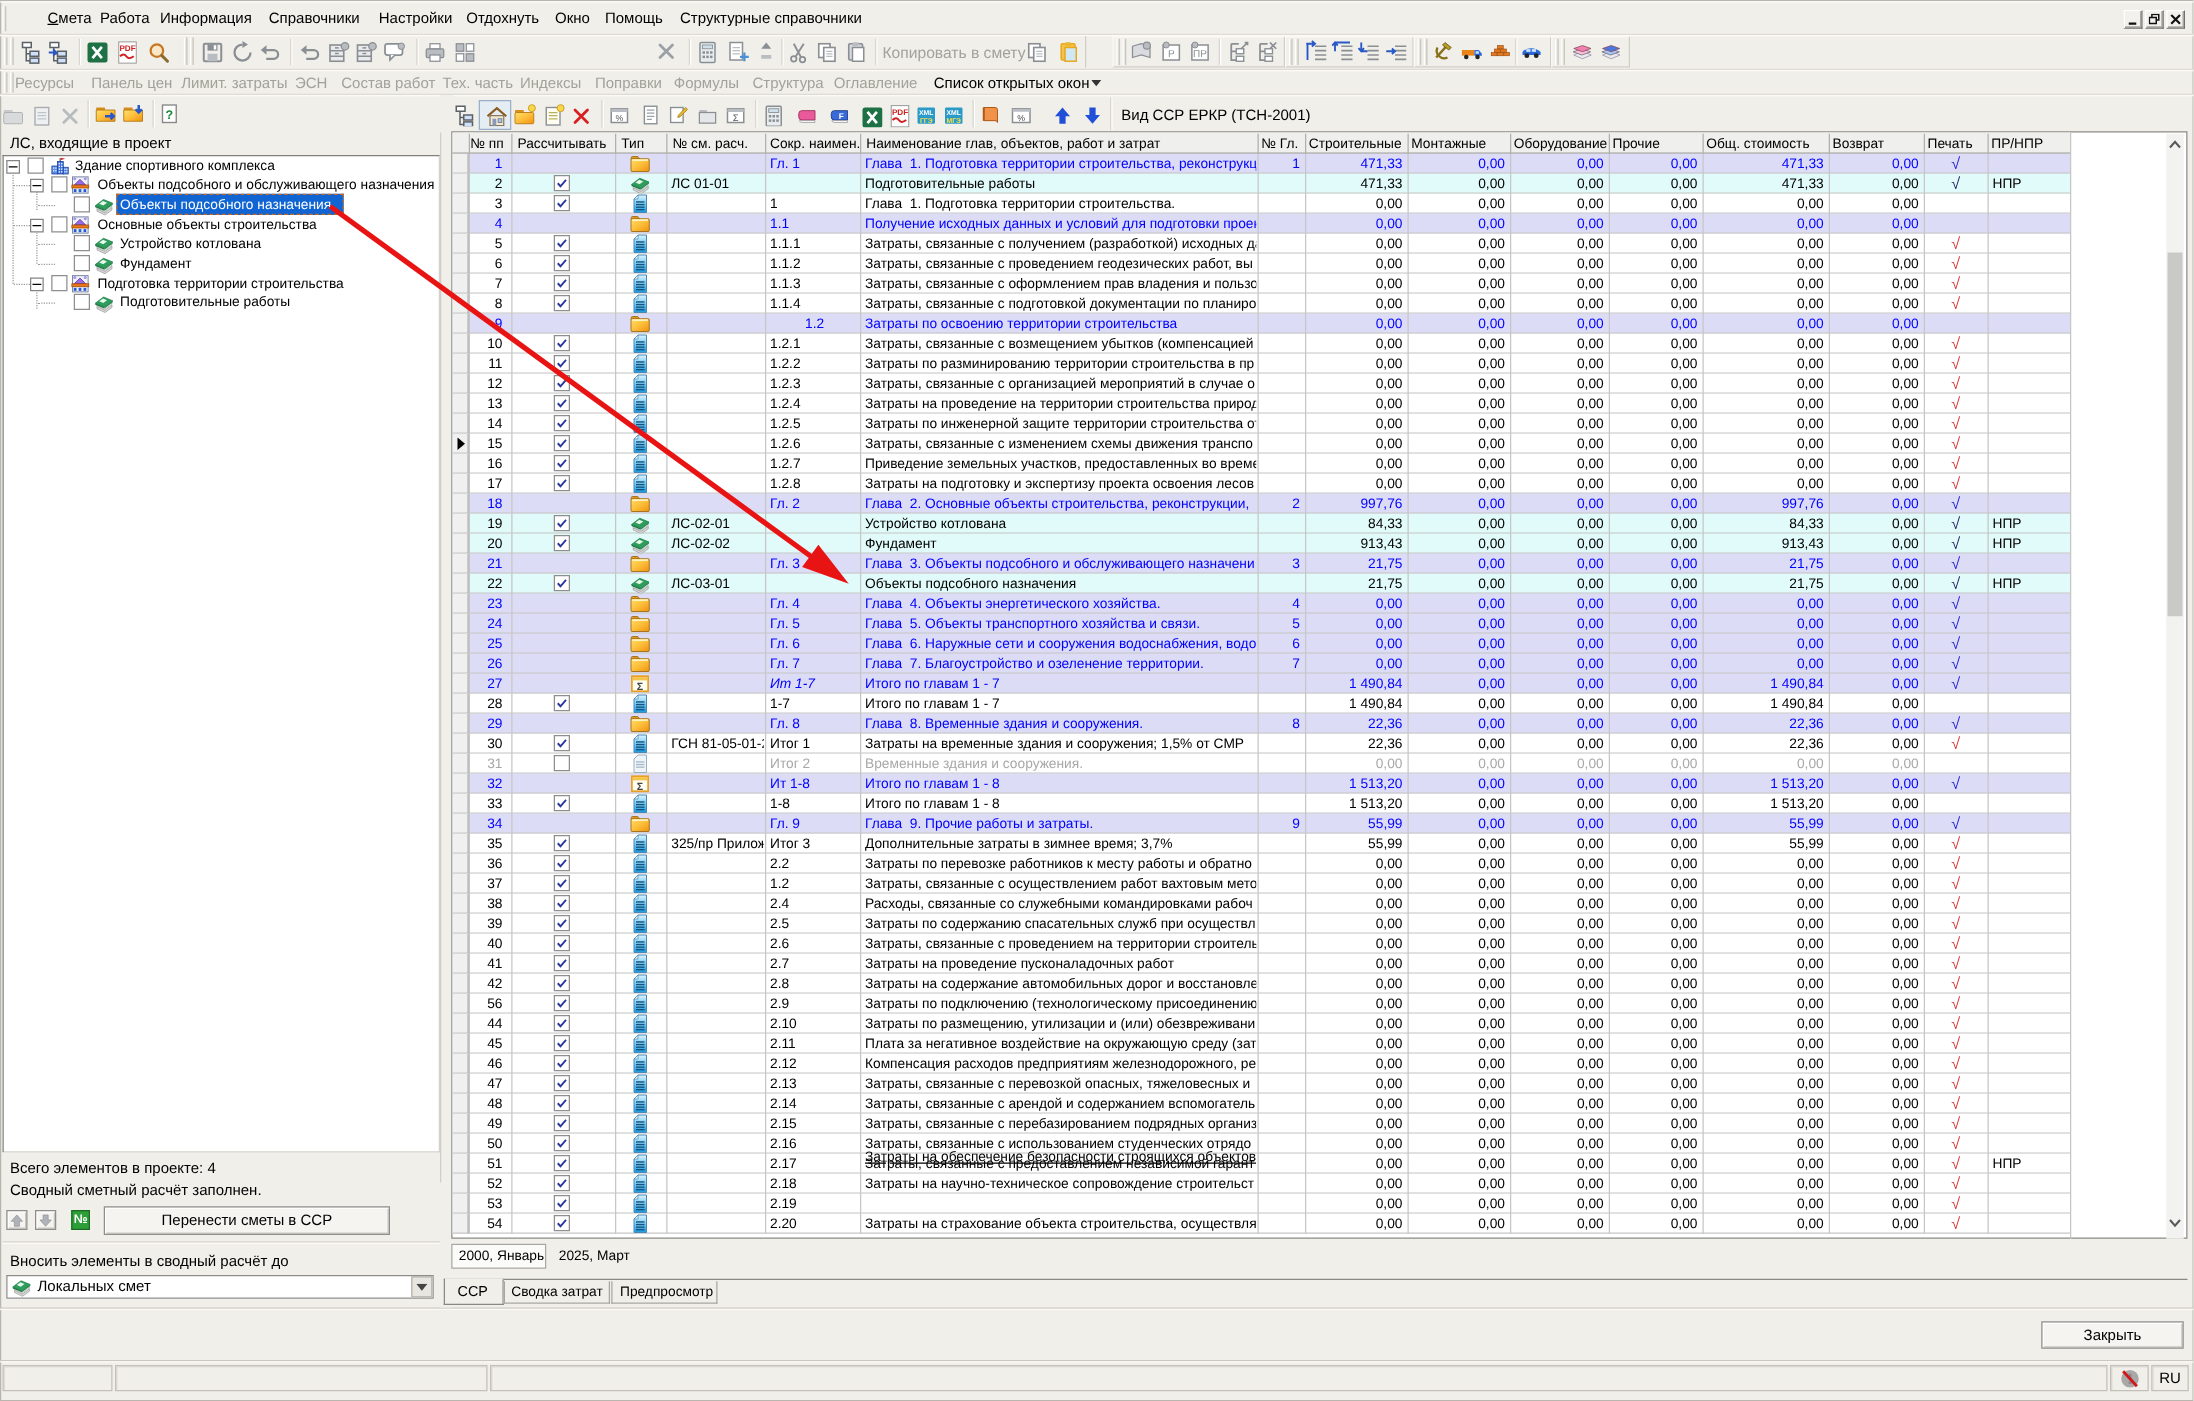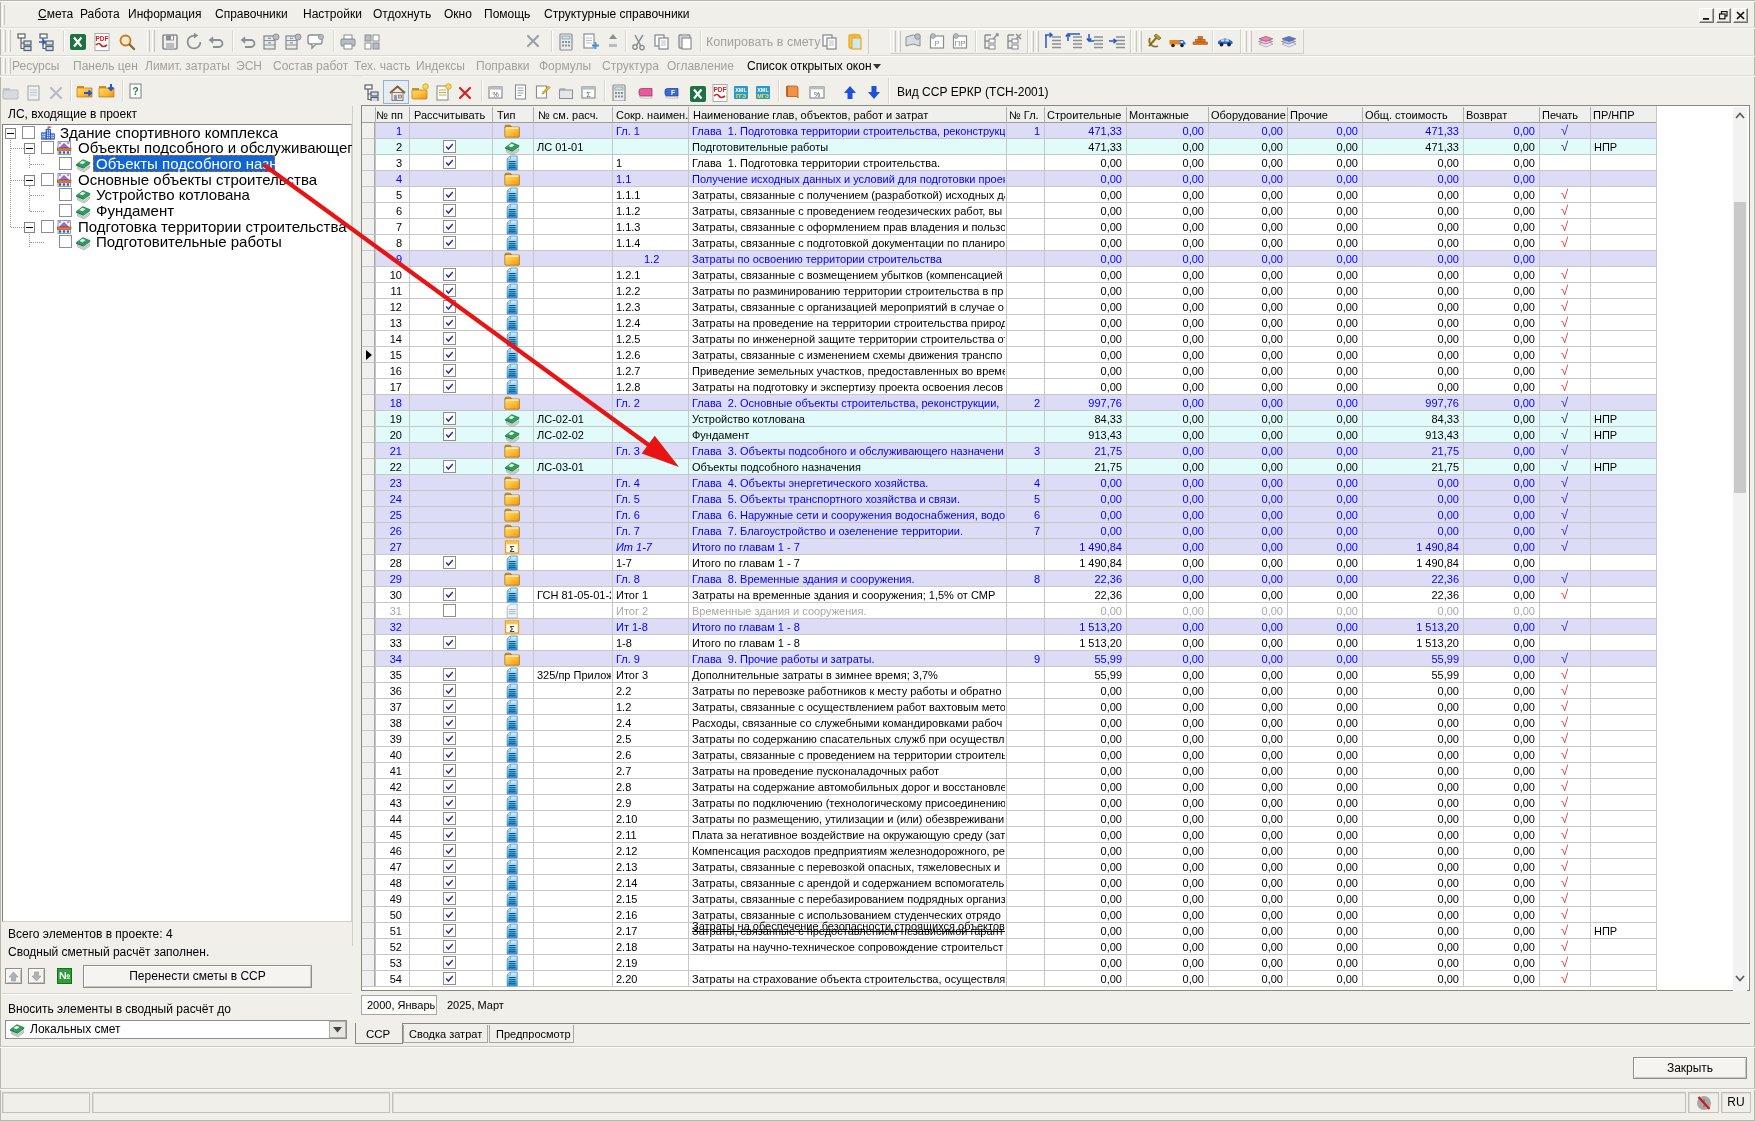--- a/index.html
+++ b/index.html
@@ -3,21 +3,21 @@
 *{margin:0;padding:0;box-sizing:border-box}
 html,body{width:1755px;height:1121px;overflow:hidden}
 body{font-family:"Liberation Sans",sans-serif;font-size:11px;color:#000;background:#f0efea}
 #root{position:relative;width:1755px;height:1121px;background:#f0efea;overflow:hidden}
 #root div{position:absolute}
 .sep2{width:1px;background:#d8d6ce;box-shadow:1px 0 0 #fff}
 .grip{width:3px;border-left:1px solid #fff;border-right:1px solid #c9c7bf;background:#e8e6e0}
 .cell{white-space:nowrap;overflow:hidden;line-height:16px}
 .num{text-align:right;white-space:nowrap;line-height:16px}
 .cb{width:13px;height:13px;background:#fff;border:1px solid #8e8e8e}
-.treetxt{font-size:15px;line-height:16px;white-space:nowrap}
+.treetxt{font-size:11px;line-height:16px;white-space:nowrap}
 .btn3d{border:1px solid #8e8e8e;background:#f5f4f0;box-shadow:inset 1px 1px 0 #fff, inset -1px -1px 0 #c8c6be}
 </style></head><body>
 <div id="root">
     <svg width="0" height="0" style="position:absolute">
       <defs>
         <linearGradient id="gfold" x1="0" y1="0" x2="1" y2="1">
           <stop offset="0" stop-color="#ffdf6a"></stop>
           <stop offset="0.5" stop-color="#fdbe3a"></stop>
           <stop offset="1" stop-color="#f0920e"></stop>
         </linearGradient>
@@ -1610,21 +1610,21 @@
 <div class="cell" style="left:692px;top:779px;width:313px;color:#000;">Затраты на содержание автомобильных дорог и восстановле</div>
 <div class="num" style="left:1044px;top:779px;width:78px;color:#000;">0,00</div>
 <div class="num" style="left:1126px;top:779px;width:78px;color:#000;">0,00</div>
 <div class="num" style="left:1208px;top:779px;width:75px;color:#000;">0,00</div>
 <div class="num" style="left:1287px;top:779px;width:71px;color:#000;">0,00</div>
 <div class="num" style="left:1362px;top:779px;width:97px;color:#000;">0,00</div>
 <div class="num" style="left:1463px;top:779px;width:72px;color:#000;">0,00</div>
 <div style="left:1539px;top:779px;width:51px;text-align:center;color:#e03030;font-size:13px;line-height:16px;position:absolute;">√</div>
 <div style="left:375px;top:795px;width:1281px;height:16px;background:#ffffff;border-bottom:1px solid #c6c6c6;"></div>
 <div style="left:362px;top:795px;width:13px;height:16px;background:#f0f0f0;border-bottom:1px solid #c6c6c6;border-right:1px solid #a8a8a4;"></div>
-<div class="num" style="left:375px;top:795px;width:27px;color:#000;">43</div>
+<div class="num" style="left:375px;top:795px;width:27px;color:#000;">56</div>
 <div class="cb" style="left:443px;top:796px;width:13px;height:13px;"></div>
 <svg style="position:absolute;left:443px;top:796px" width="13" height="13">
       <path d="M3.2 6.6 L5.4 9 L9.8 3.9" stroke="#27379e" stroke-width="1.5" fill="none"></path>
     </svg>
 <svg style="position:absolute;left:504px;top:795px;" width="16" height="16" viewBox="0 0 16 16">
       <path d="M3.2 4.2 L6.4 1 H13.2 V15 H3.2 Z" fill="url(#gdoc)" stroke="#4a88b8" stroke-width="0.8"></path>
       <path d="M6.4 1 L6.4 4.2 H3.2 Z" fill="#f2fafe" stroke="#4a88b8" stroke-width="0.6"></path>
       <g fill="#18527e">
         <rect x="4.8" y="6" width="6.8" height="1.1"></rect>
         <rect x="4.8" y="8.1" width="6.8" height="1.1"></rect>

